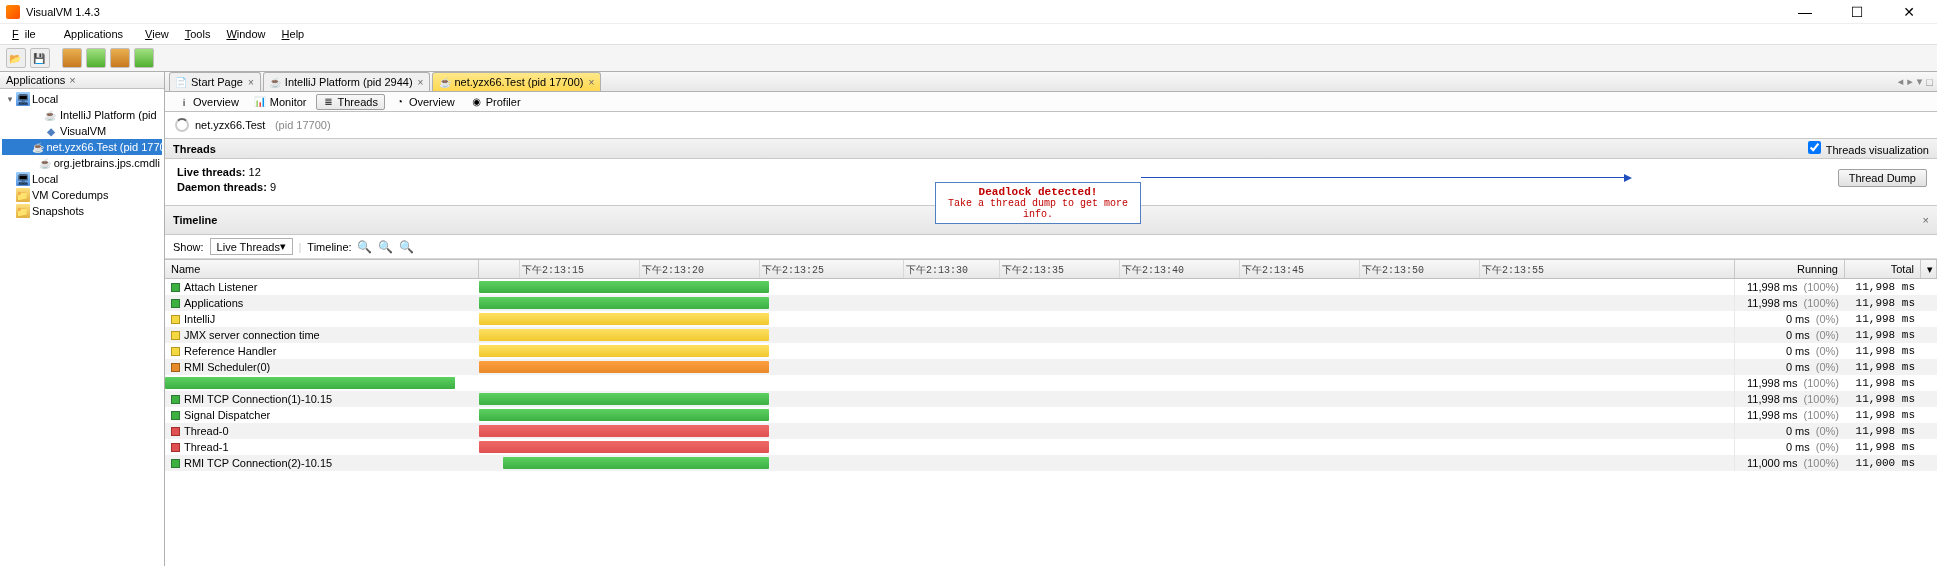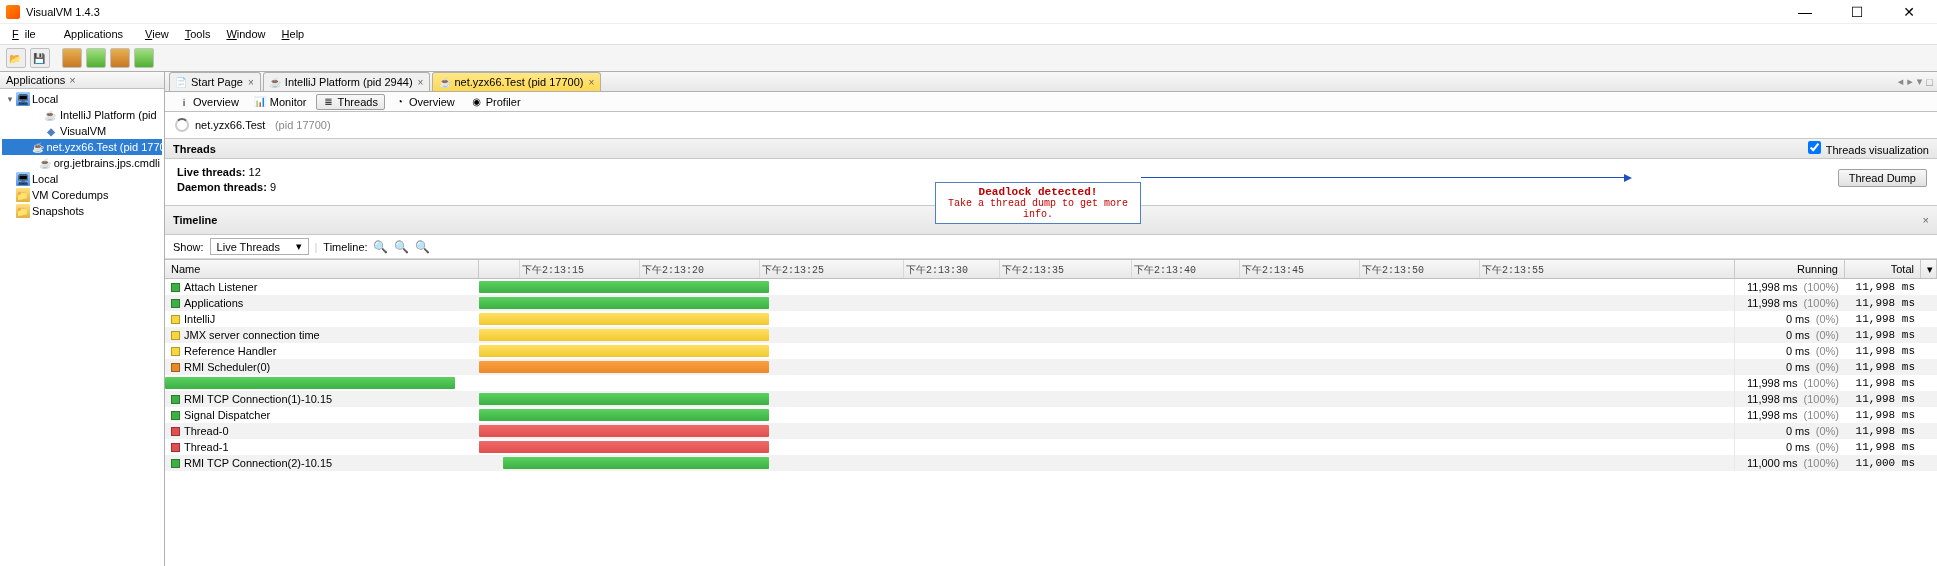--- a/index.html
+++ b/index.html
@@ -79,21 +79,21 @@
 .arrow-line { position:absolute; left: 976px; top: 18px; height:0; border-top:1px solid #2050c0; width: 485px; }
 .arrow-line::after { content:""; position:absolute; right:-6px; top:-4px; border-left:8px solid #2050c0; border-top:4px solid transparent; border-bottom:4px solid transparent; }
 .thread-dump-btn { position:absolute; right: 10px; top: 10px; padding: 2px 10px; border:1px solid #a0a0a0; background:linear-gradient(#f8f8f8,#e0e0e0); border-radius:2px; }
 
 
 .timeline-bar { display:flex; align-items:center; padding: 8px 8px; background: linear-gradient(#f4f4f4,#e6e6e6); border-top:1px solid #c8c8c8; border-bottom:1px solid #c8c8c8; font-weight:bold; }
 .timeline-bar .close-sec { margin-left:auto; color:#666; font-weight:normal; }
 
 
 .tl-toolbar { display:flex; align-items:center; padding: 3px 8px; gap: 6px; border-bottom:1px solid #d8d8d8; font-family:"Courier New",monospace; }
-.tl-toolbar .dd { border:1px solid #b0b0b0; padding:1px 6px; background:#fff; display:flex; align-items:center; gap:16px; }
+.tl-toolbar .dd { border:1px solid #b0b0b0; padding:1px 6px; background:#fff; display:flex; align-items:center; gap:0; }
 .tl-toolbar .sep { color:#ccc; }
 .tl-toolbar .zoom { font-size:12px; color:#444; }
 
 
 .tbl { display:flex; flex-direction:column; }
 .tbl-head { display:flex; height:20px; background:linear-gradient(#f8f8f8,#e8e8e8); border-bottom:1px solid #c0c0c0; border-top:1px solid #c0c0c0; }
 .tbl-head .col { border-right:1px solid #c8c8c8; display:flex; align-items:center; padding:0 6px; }
 .col-name { width: 314px; }
 .col-timeline { flex:1; position:relative; padding:0 !important; }
 .col-running { width: 110px; text-align:right; justify-content:flex-end; }
@@ -311,21 +311,21 @@
     <div class="tbl">
       <div class="tbl-head">
         <div class="col col-name">Name</div>
         <div class="col col-timeline vwrap">
           <div class="time-ticks" id="ticks">
               <div class="tick" style="left: 40px;">下午2:13:15</div>
               <div class="tick" style="left: 160px;">下午2:13:20</div>
               <div class="tick" style="left: 280px;">下午2:13:25</div>
               <div class="tick" style="left: 424px;">下午2:13:30</div>
               <div class="tick" style="left: 520px;">下午2:13:35</div>
-              <div class="tick" style="left: 640px; margin-left: 12px;">下午2:13:40</div>
+              <div class="tick" style="left: 640px;">下午2:13:40</div>
               <div class="tick" style="left: 760px;">下午2:13:45</div>
               <div class="tick" style="left: 880px;">下午2:13:50</div>
               <div class="tick" style="left: 1000px;">下午2:13:55</div>
             </div>
         </div>
         <div class="col col-running">Running</div>
         <div class="col col-total">Total</div>
         <div class="col col-dd">▾</div>
       </div>
       <div class="tbl-body" id="tblbody">

